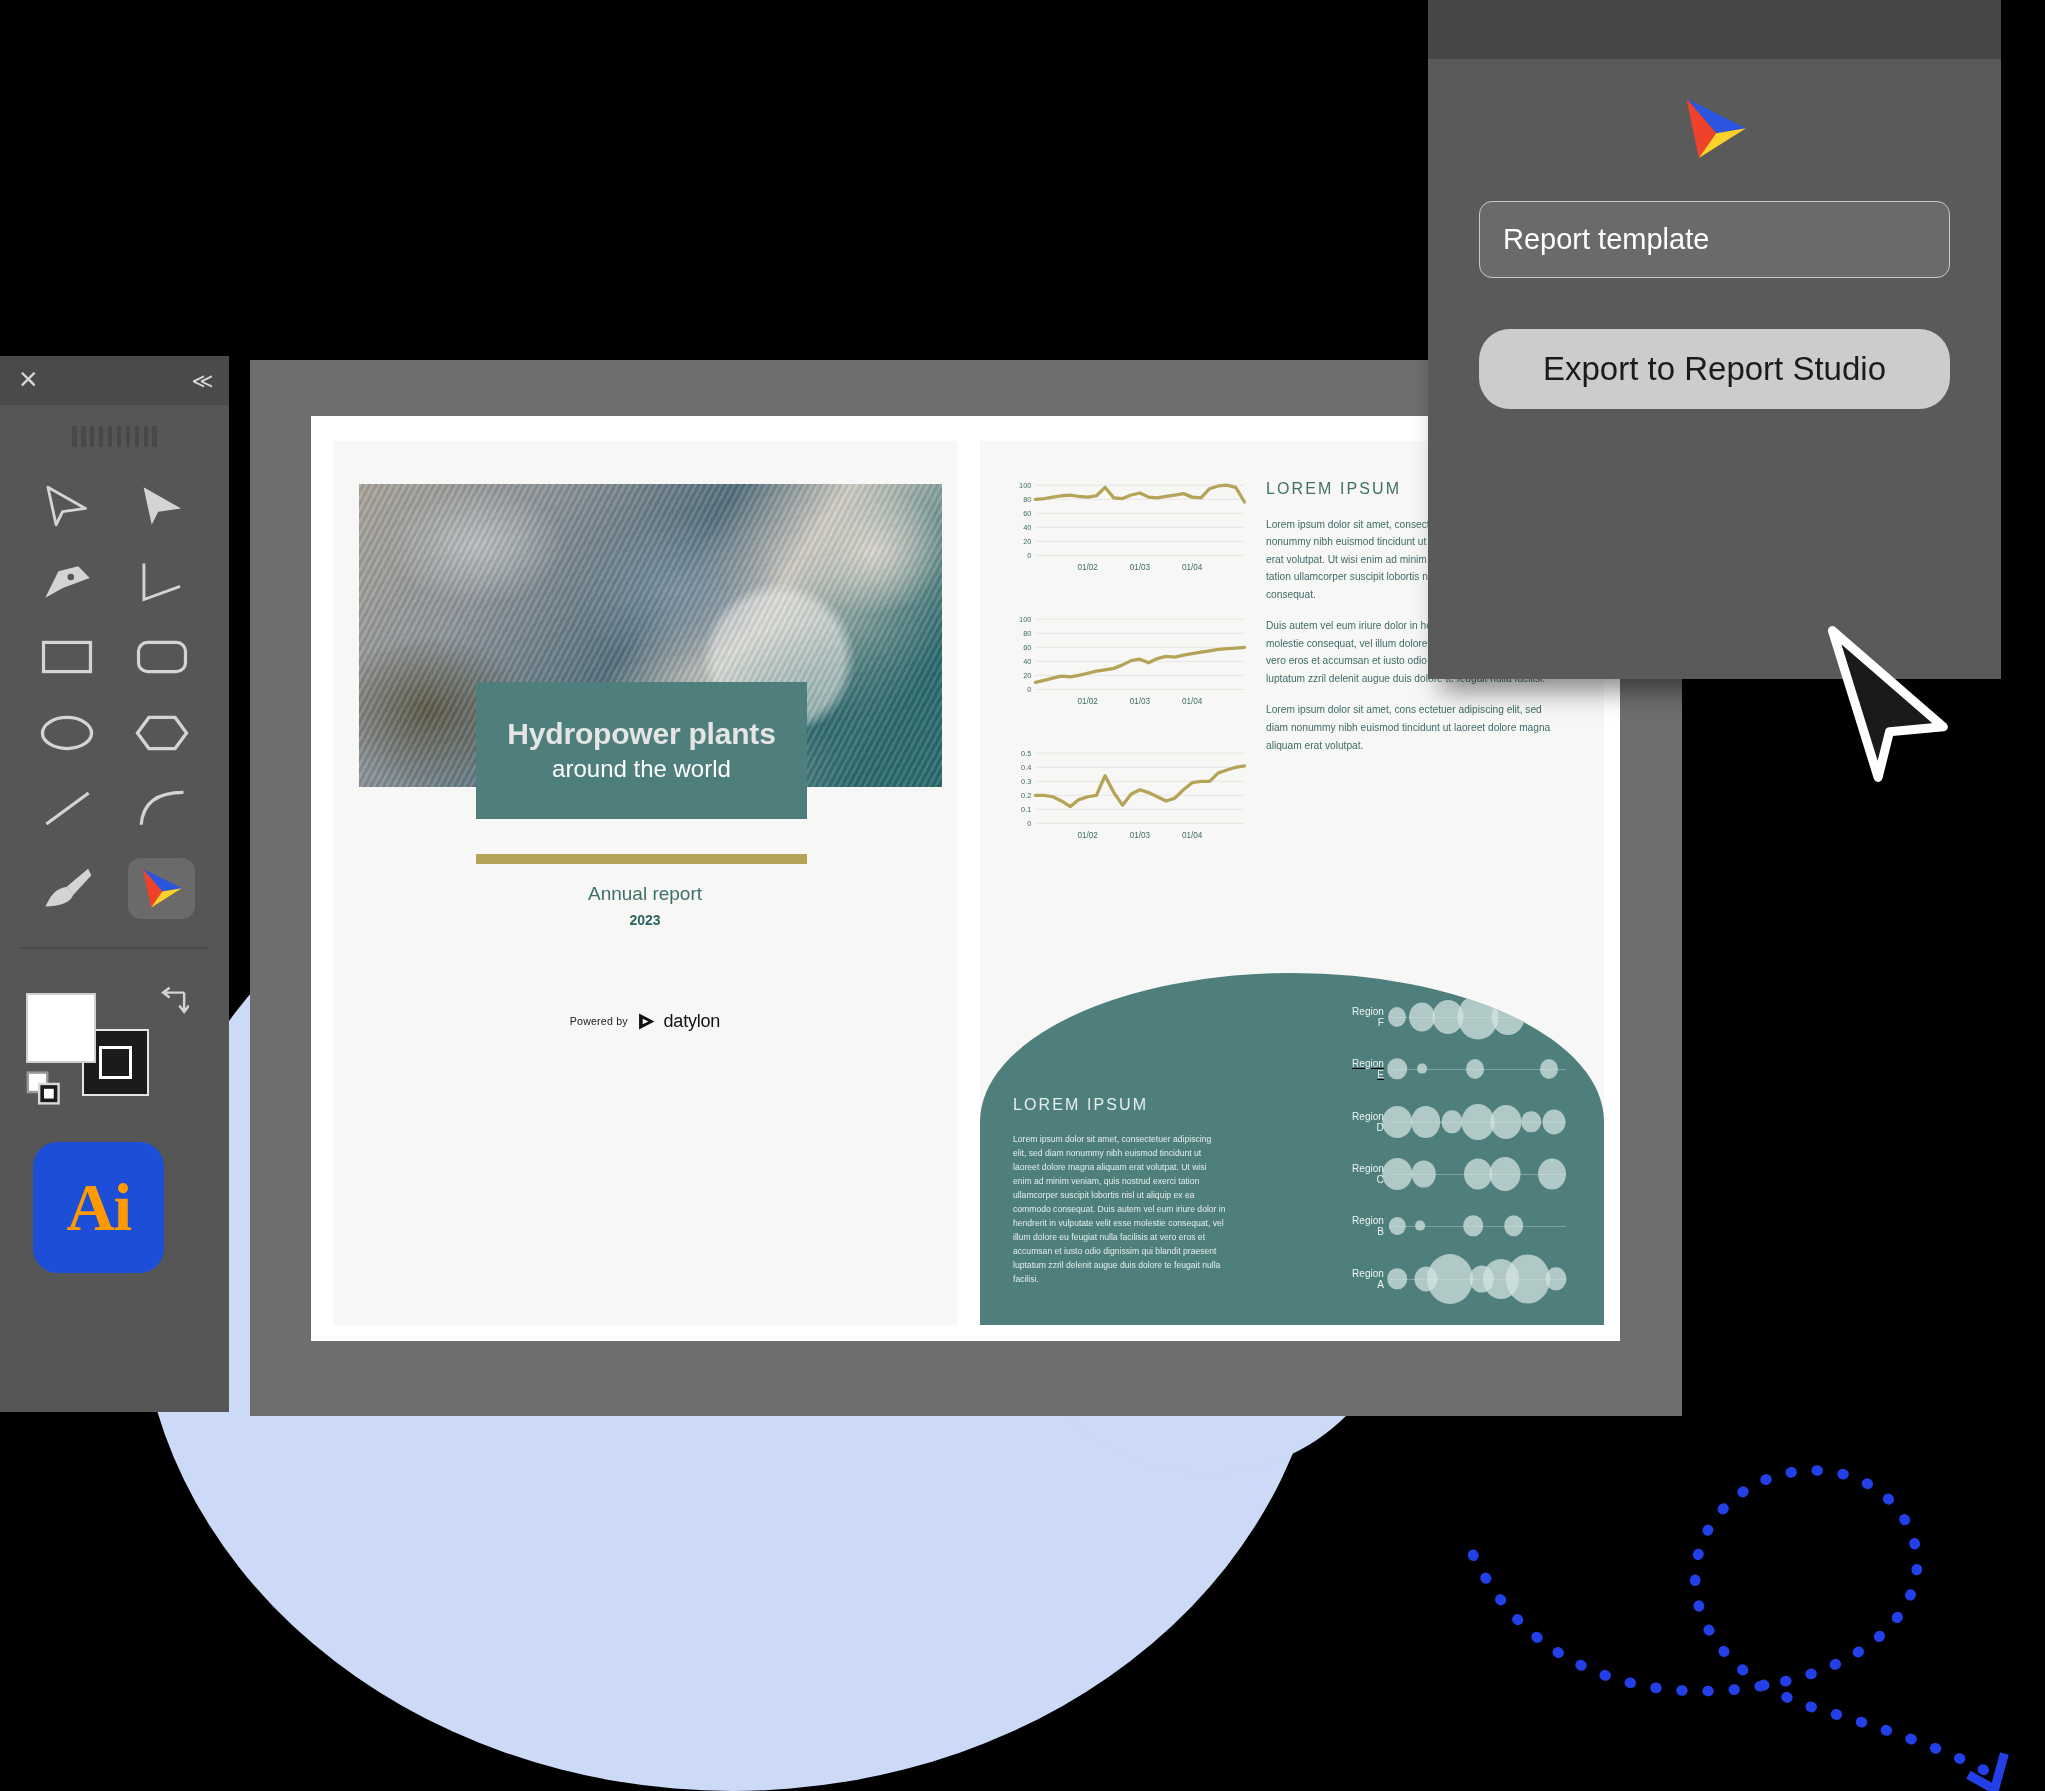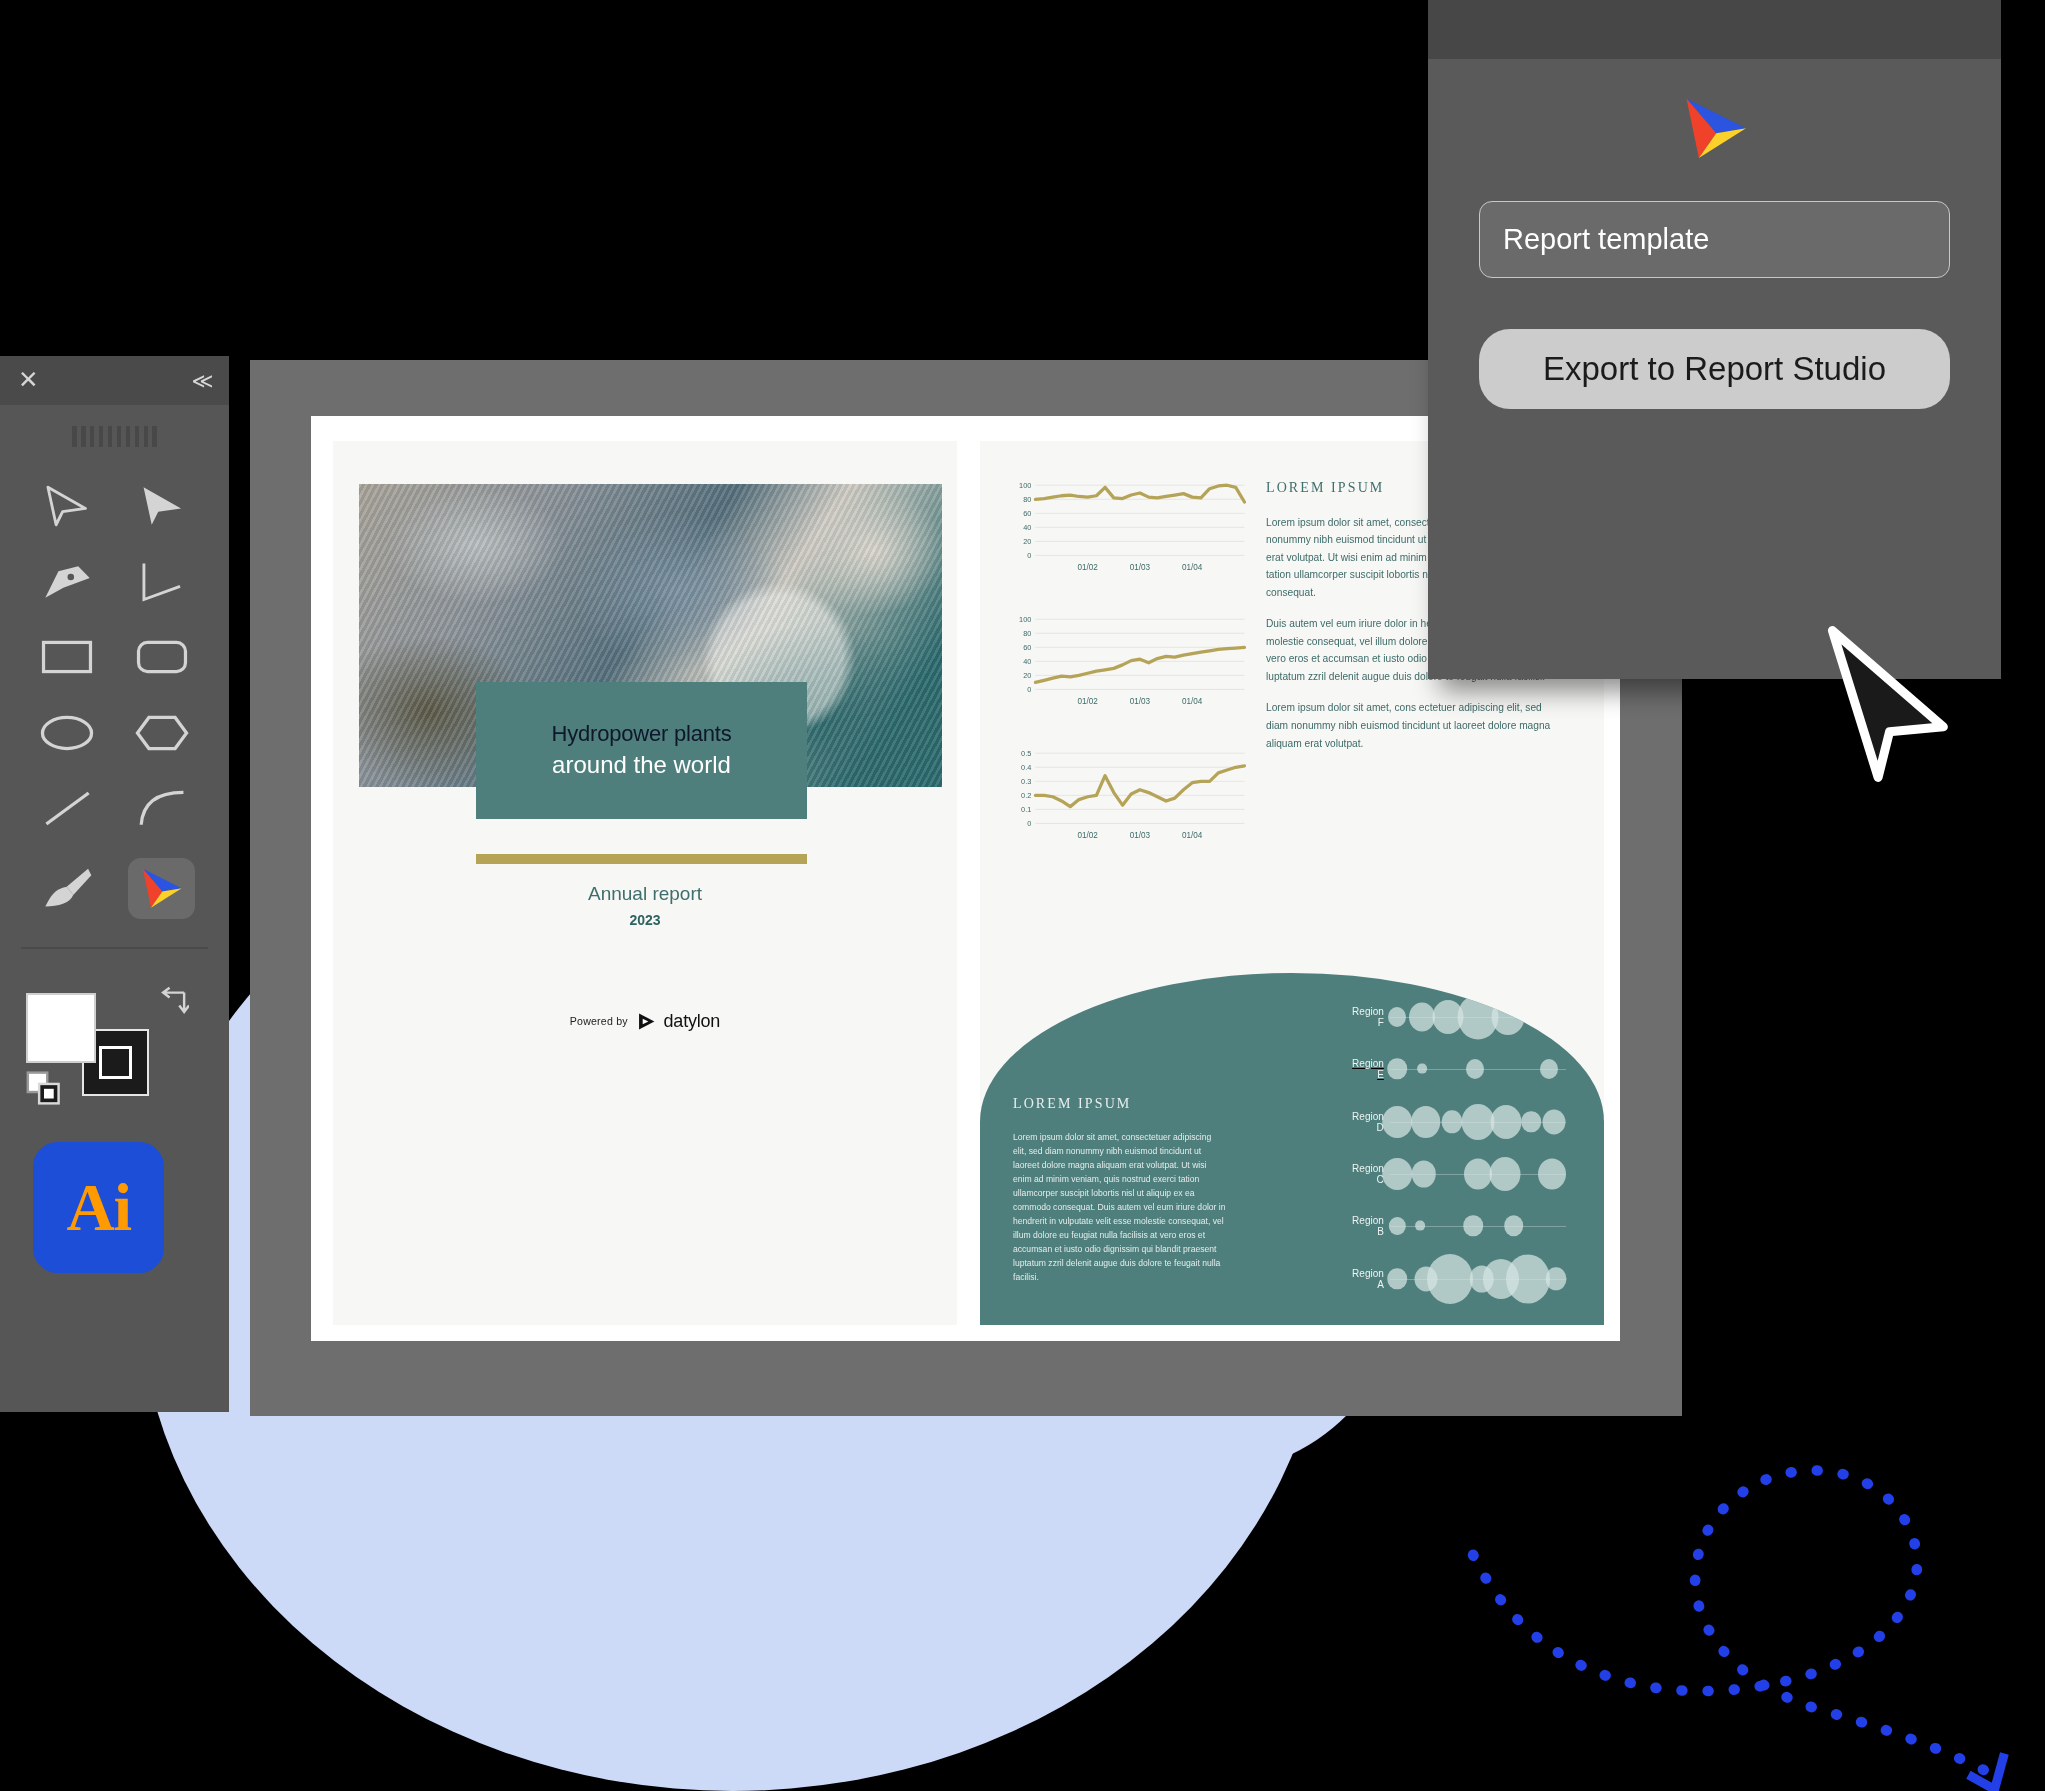--- a/index.html
+++ b/index.html
@@ -45,37 +45,37 @@
     content:""; position:absolute; inset:0;
     background:
       repeating-linear-gradient(118deg, rgba(255,255,255,.10) 0 2.5px, rgba(0,0,0,.07) 2.5px 5.7px),
       radial-gradient(circle at 72% 58%, rgba(240,240,236,.55) 0 14%, transparent 17%);
   }
   #title-block {
     position:absolute; left:143px; top:241px; width:331px; height:137px;
     background:#4f7f7c; display:flex; flex-direction:column;
     align-items:center; justify-content:center; gap:4.9px; z-index:4;
   }
-  #doc-title    { color:#0f172a; font-size:22px; font-weight:normal; letter-spacing:-0.2px; }
+  #doc-title    { color:#e5e5e5; font-size:30px; font-weight:bold; letter-spacing:-0.2px; }
   #doc-subtitle { color:#fff; font-size:24px; font-weight:400; }
   #gold-rule { position:absolute; left:143px; top:413px; width:331px; height:10.6px; background:#b5a358; }
   #cover-meta { position:absolute; left:0; right:0; top:442px; text-align:center; }
   #annual-report { color:#3f6f6c; font-size:19px; margin-bottom:7.4px; }
   #report-year   { color:#2d6360; font-size:14px; font-weight:bold; }
   #powered-by { position:absolute; left:0; right:0; top:570px;
     display:flex; align-items:center; justify-content:center; gap:7.4px; }
   #powered-by-label { font-size:10.6px; color:#222; letter-spacing:0.2px; }
   #datylon-wordmark { font-size:18px; color:#111; letter-spacing:-0.2px; }
 
   
   #charts-col { position:absolute; left:26px; top:39px; width:245px; }
   .mini-chart { margin-bottom:34px; position:relative; }
   #text-col { position:absolute; left:286px; top:39px; width:299px; }
   .section-head {
-    font-size:14px; letter-spacing:2.1px; color:#3f6f6c; margin-bottom:18px; font-weight:400;font-family:Liberation Serif, serif;
+    font-size:16px; letter-spacing:2.1px; color:#3f6f6c; margin-bottom:18px; font-weight:400;
   }
   .body-text { font-size:10.2px; line-height:1.72; color:#3d6b68; margin-bottom:14px; }
 
   #teal-panel {
     position:absolute; left:0; bottom:0; width:624px; height:352px;
     background:#4f7f7c; border-radius:344px 344px 0 0 / 164px 164px 0 0;
     overflow:hidden;
   }
   #teal-text { position:absolute; left:33px; top:123px; width:213px; }
   #teal-text .section-head { color:#e7efee; }

